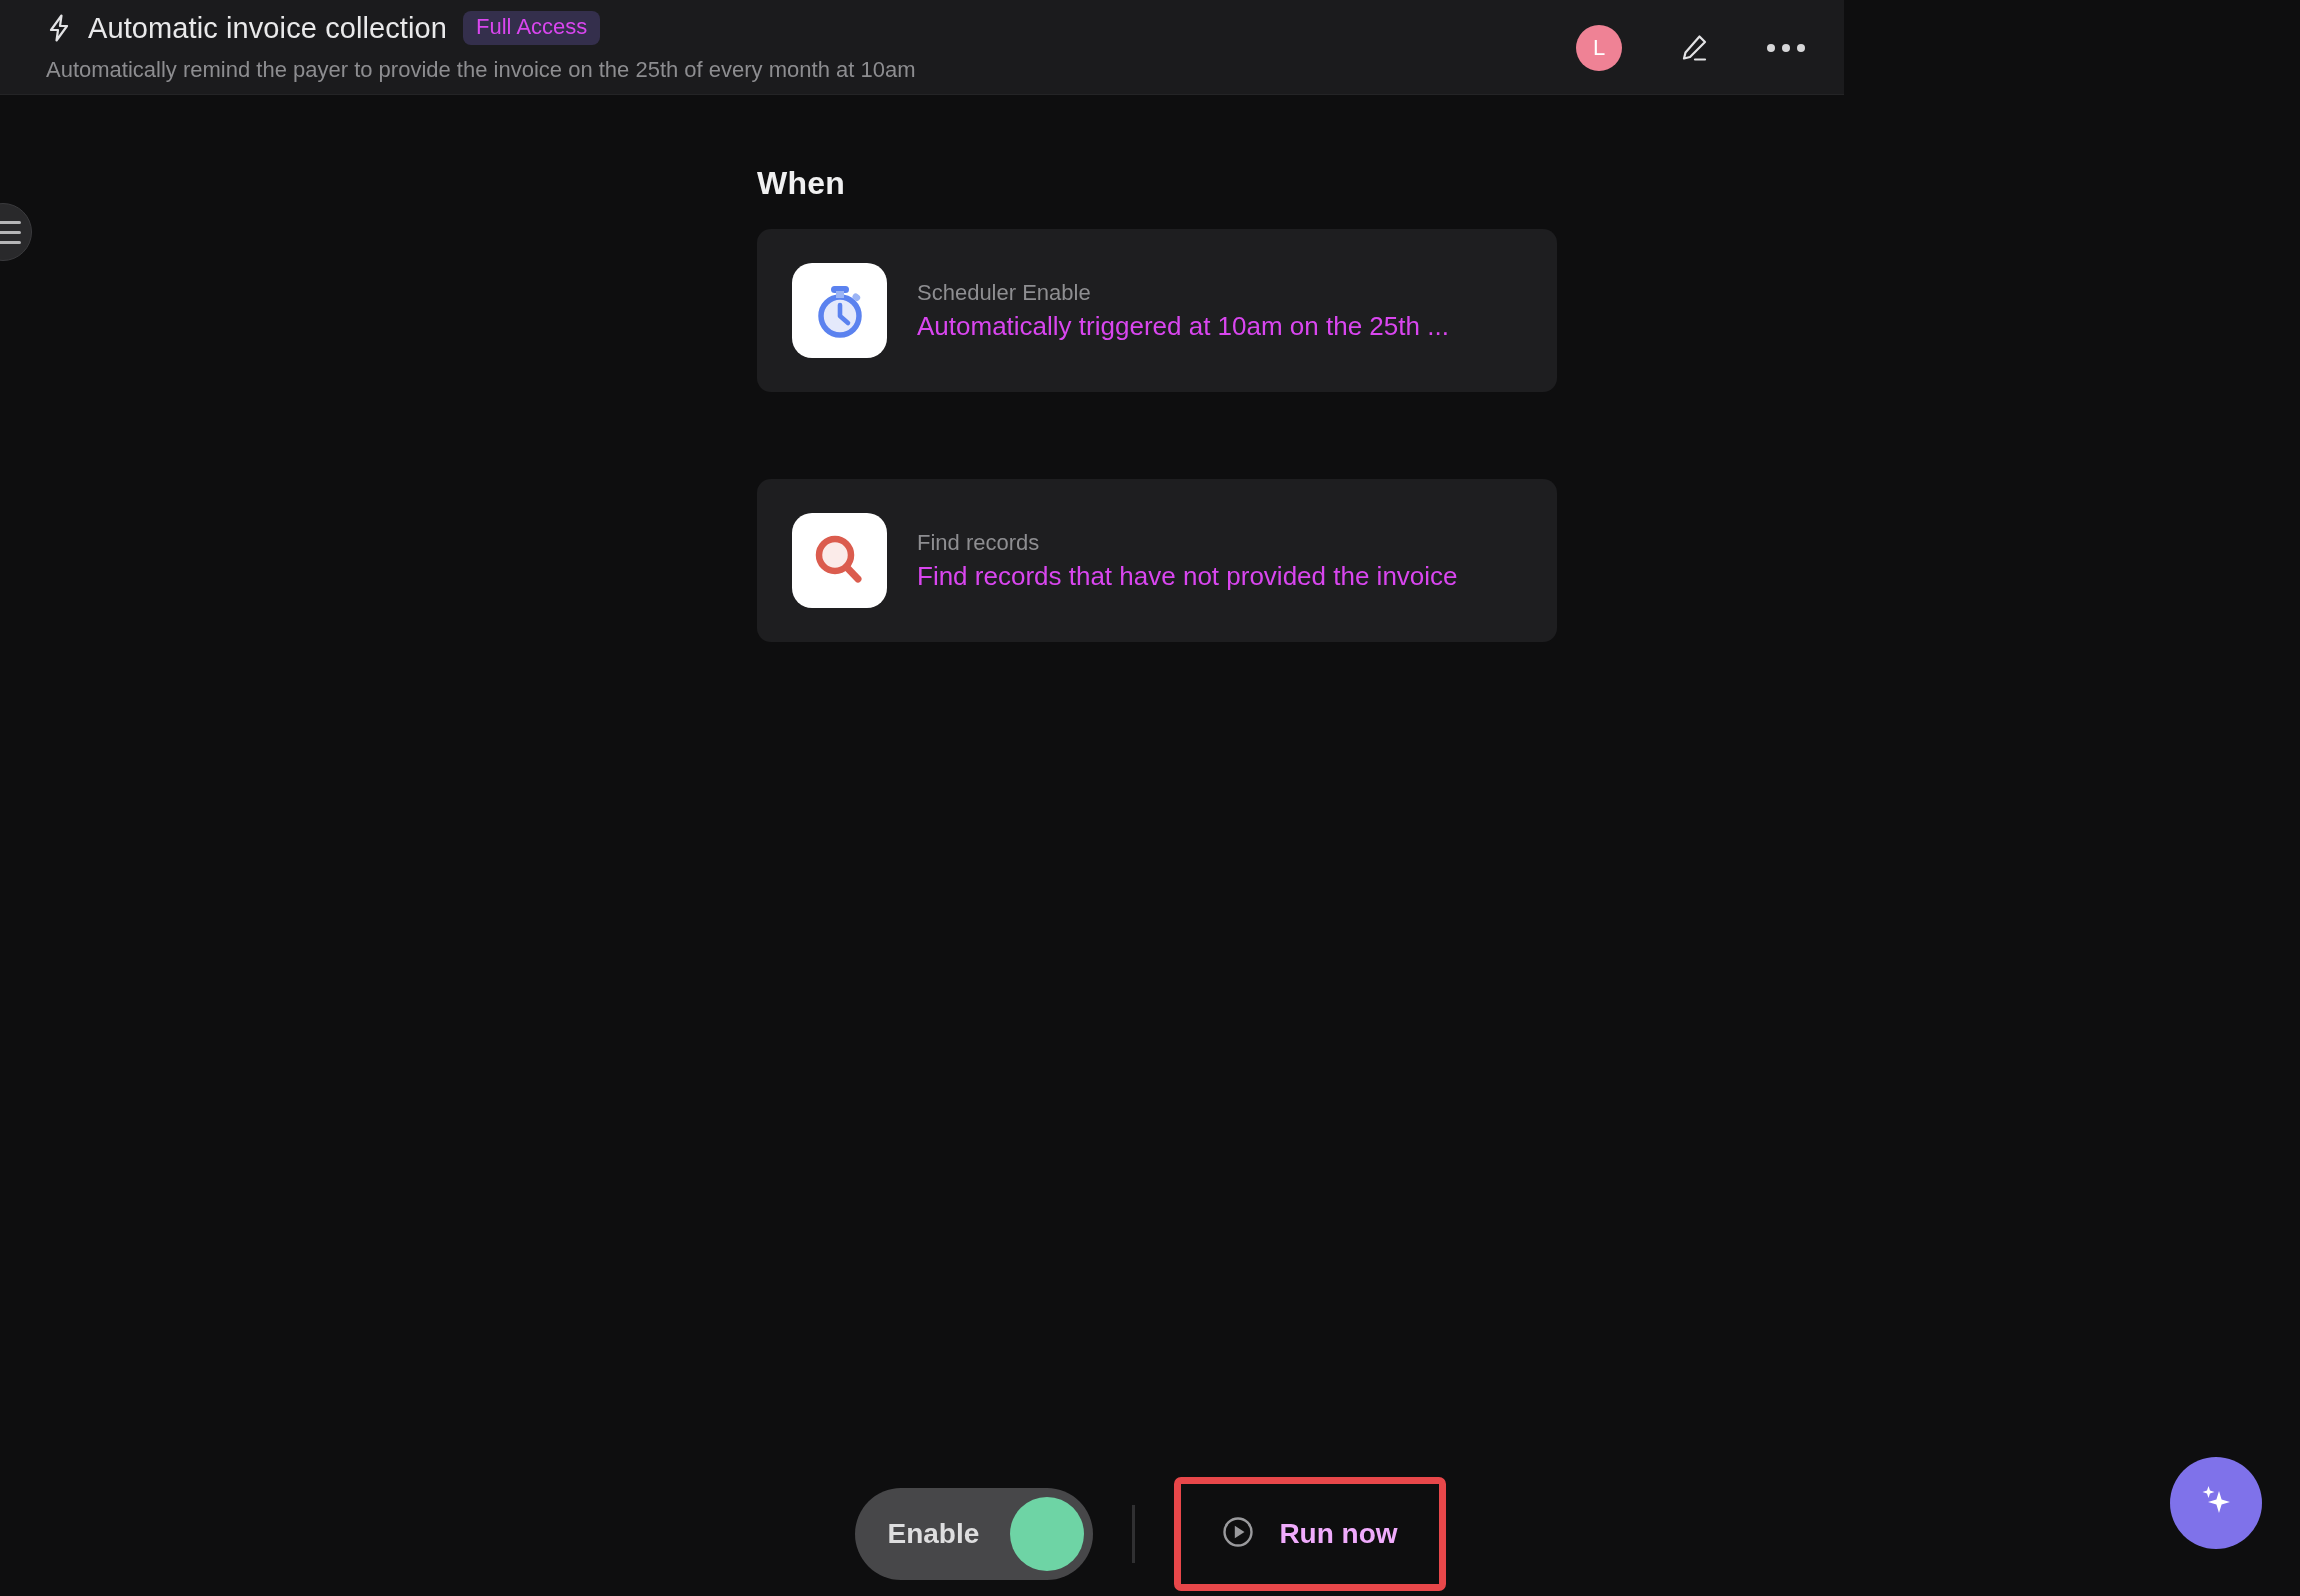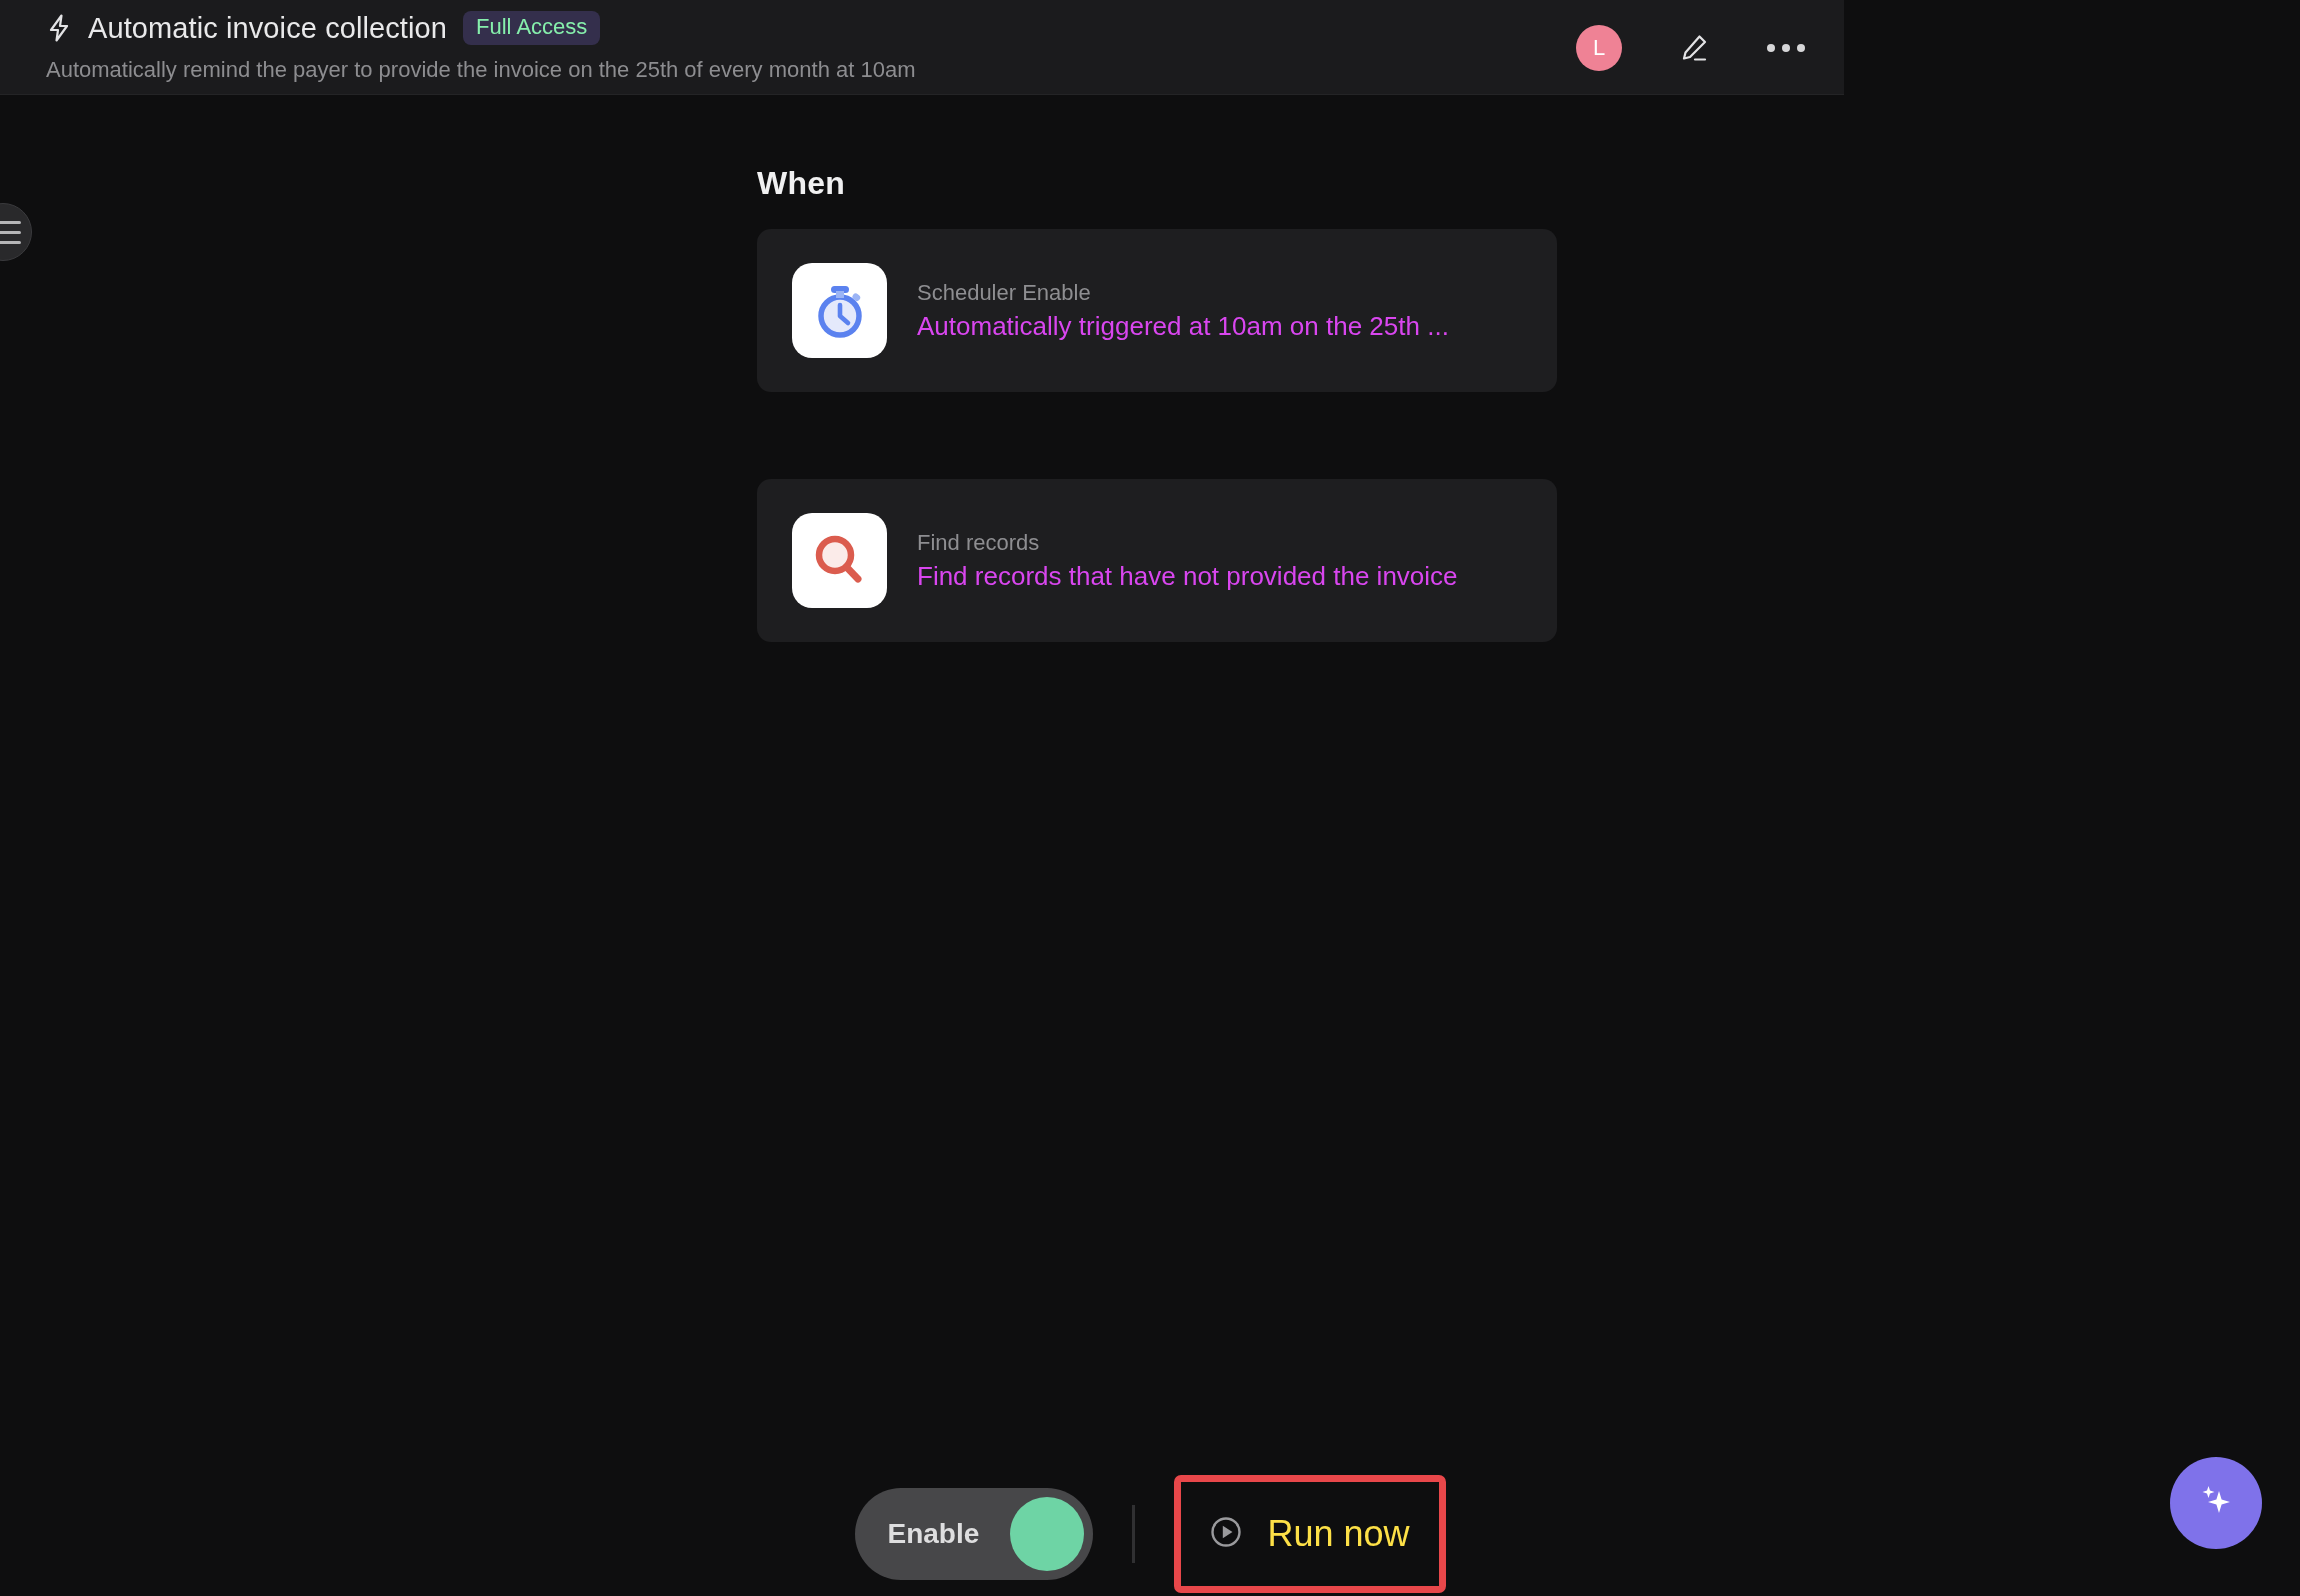--- a/index.html
+++ b/index.html
@@ -41,21 +41,21 @@
   }
   .page-title {
     font-size: 29px;
     color: #e9e9ea;
     font-weight: 400;
     letter-spacing: .1px;
     white-space: nowrap;
   }
   .badge {
     background: #342f4c;
-    color: #86efac;
+    color: #d946ef;
     font-size: 22px;
     padding: 5px 13px 7px 13px;
     border-radius: 8px;
     white-space: nowrap;
     line-height: 1;
   }
   .page-subtitle {
     font-size: 22px;
     color: #8d8d90;
     margin-top: 7px;
@@ -226,23 +226,23 @@
     align-items: center;
     justify-content: center;
   }
   .run-btn {
     display: flex;
     align-items: center;
     gap: 24px;
     padding: 14px 24px;
   }
   .run-label {
-    font-size: 36px;
-    color: #fde047;
-    font-weight: 400;
+    font-size: 28px;
+    color: #f0abfc;
+    font-weight: 700;
     white-space: nowrap;
   }
 
   
   .fab {
     position: absolute;
     right: 38px;
     bottom: 47px;
     width: 92px;
     height: 92px;

